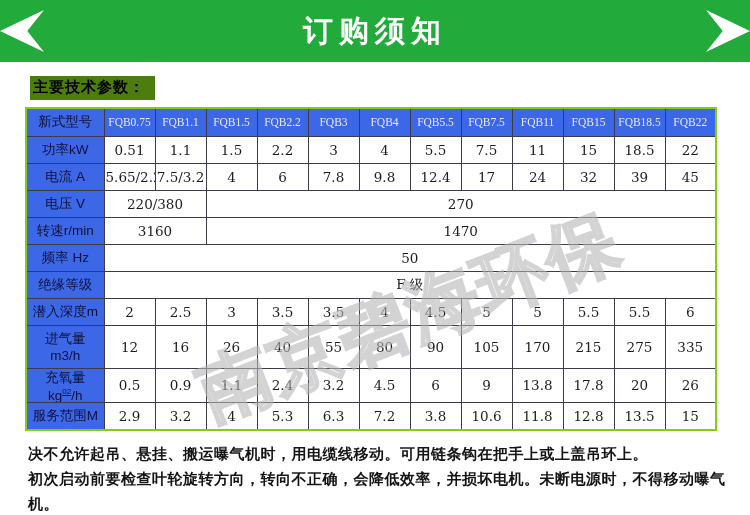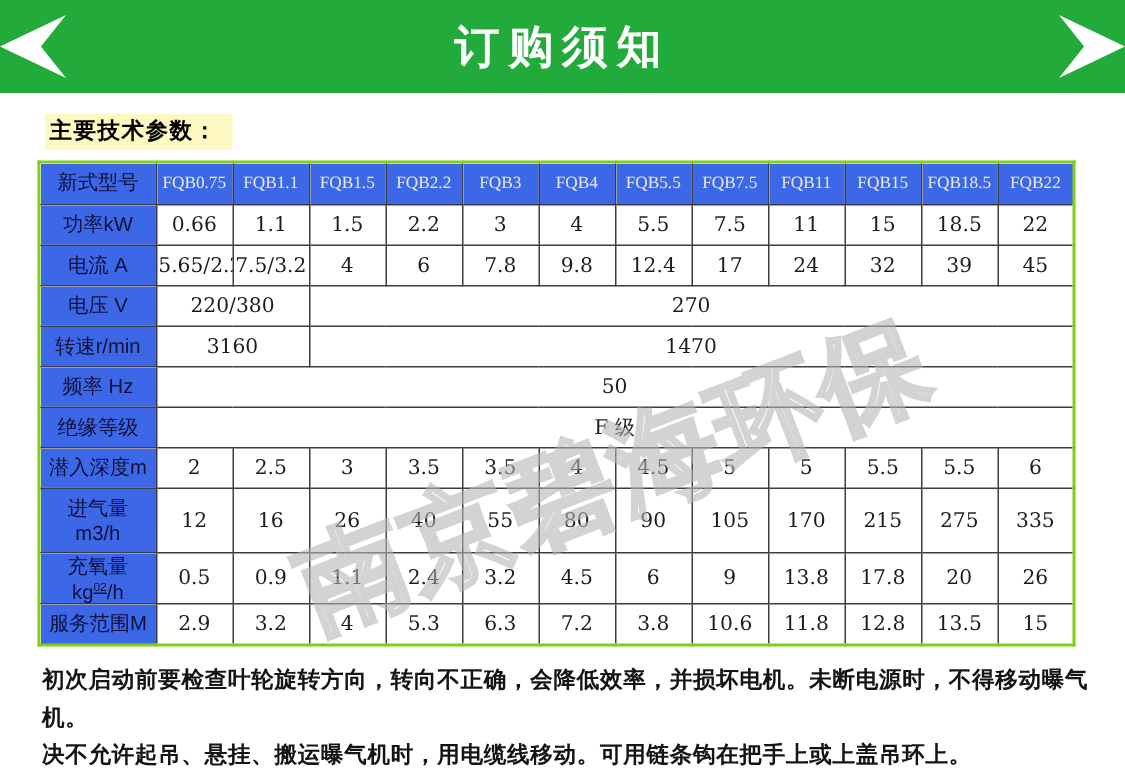--- a/index.html
+++ b/index.html
@@ -14,21 +14,21 @@
   .banner-title {
     color: #ffffff; font-size: 30px; font-weight: 700; letter-spacing: 6px;
   }
   .arrow { display: inline-block; width: 44px; height: 42px; background: #ffffff; }
   .arrow-left  { clip-path: polygon(0 50%, 100% 0, 62% 50%, 100% 100%); }
   .arrow-right { clip-path: polygon(100% 50%, 0 0, 38% 50%, 0 100%); }
 
   
   .heading-row { margin: 14px 0 7px 30px; }
   .section-heading {
-    display: inline-block; background: #fef9c3; color: #000;
+    display: inline-block; background: #4d7c0f; color: #000;
     font-size: 15px; font-weight: 700; padding: 2px 10px 3px 3px; letter-spacing: 1px;
   }
 
   
   table.params {
     width: 692px; margin-left: 25px; border-collapse: collapse; table-layout: fixed;
     border: 2px solid #84cc16;
   }
   .params th, .params td {
     border: 1px solid #3c3c46; text-align: center; vertical-align: middle;
@@ -108,21 +108,21 @@
           <th class="model-cell">FQB4</th>
           <th class="model-cell">FQB5.5</th>
           <th class="model-cell">FQB7.5</th>
           <th class="model-cell">FQB11</th>
           <th class="model-cell">FQB15</th>
           <th class="model-cell">FQB18.5</th>
           <th class="model-cell">FQB22</th>
         </tr>
         <tr>
           <th class="label-cell">功率kW</th>
-          <td class="data-cell">0.66</td>
+          <td class="data-cell">0.51</td>
           <td class="data-cell">1.1</td>
           <td class="data-cell">1.5</td>
           <td class="data-cell">2.2</td>
           <td class="data-cell">3</td>
           <td class="data-cell">4</td>
           <td class="data-cell">5.5</td>
           <td class="data-cell">7.5</td>
           <td class="data-cell">11</td>
           <td class="data-cell">15</td>
           <td class="data-cell">18.5</td>
@@ -223,17 +223,17 @@
           <td class="data-cell">12.8</td>
           <td class="data-cell">13.5</td>
           <td class="data-cell">15</td>
         </tr>
       </tbody>
   </table>
 
   <div class="watermark">南京碧海环保</div>
 
   <div class="notes">
+    <p class="note">决不允许起吊、悬挂、搬运曝气机时，用电缆线移动。可用链条钩在把手上或上盖吊环上。</p>
     <p class="note">初次启动前要检查叶轮旋转方向，转向不正确，会降低效率，并损坏电机。未断电源时，不得移动曝气机。</p>
-    <p class="note">决不允许起吊、悬挂、搬运曝气机时，用电缆线移动。可用链条钩在把手上或上盖吊环上。</p>
   </div>
 
 </div>
 
 </body></html>

